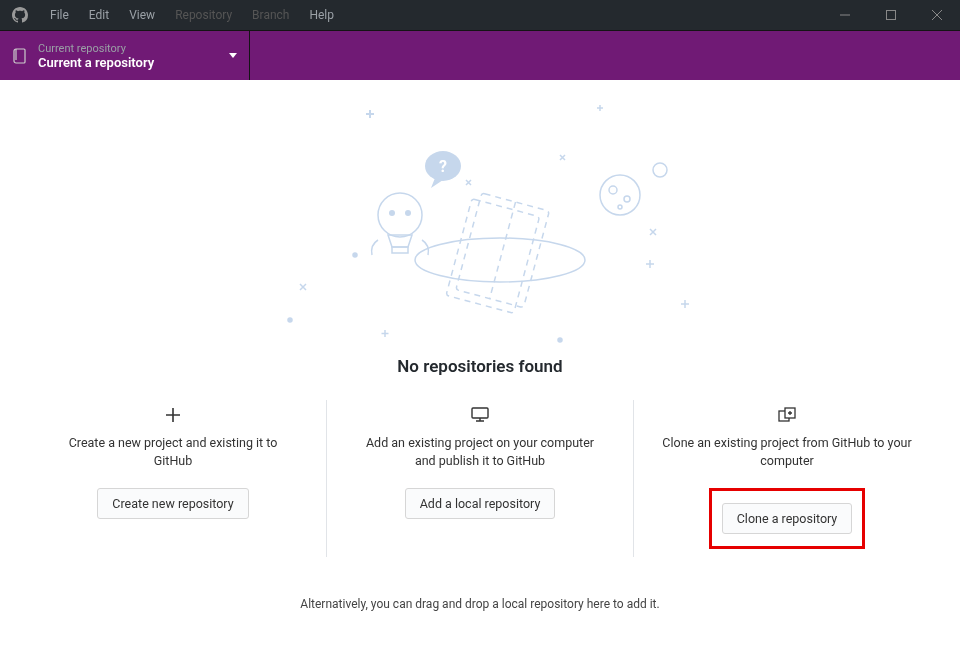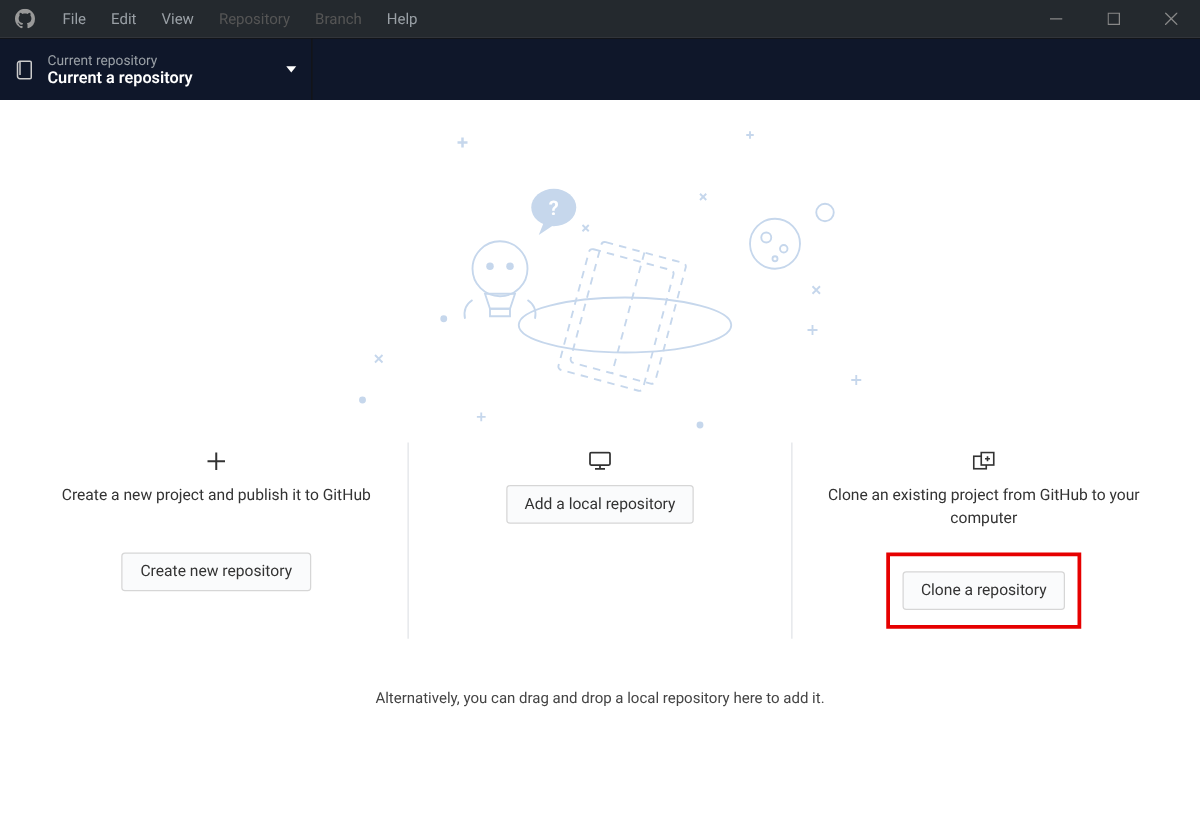--- a/index.html
+++ b/index.html
@@ -9,21 +9,21 @@
     .titlebar { height: 30px; background: #24292e; display: flex; align-items: center; color: #888; font-size: 12px; justify-content: flex-end; }
     .titlebar-logo { width: 16px; height: 16px; margin: 0 12px; fill: #999; }
     .menubar { display: flex; gap: 0; }
     .menu-item { padding: 0 10px; color: #9aa0a6; cursor: default; }
     .menu-item.dim { color: #555; }
     .window-controls { margin-left: auto; display: flex; }
     .win-ctrl { width: 46px; height: 30px; display: flex; align-items: center; justify-content: center; color: #888; }
     .win-ctrl svg { width: 10px; height: 10px; stroke: #888; fill: none; stroke-width: 1; }
     
     
-    .toolbar { height: 50px; background: #0f172a; border-top: 1px solid #141414; display: flex; }
+    .toolbar { height: 50px; background: #701a75; border-top: 1px solid #141414; display: flex; }
     .repo-selector { width: 250px; height: 100%; display: flex; align-items: center; padding: 0 12px; border-right: 1px solid #141414; color: #fff; cursor: pointer; }
     .repo-icon { width: 16px; height: 16px; margin-right: 10px; stroke: #ccc; fill: none; }
     .repo-text { flex: 1; }
     .repo-label { font-size: 11px; color: #9aa0a6; }
     .repo-value { font-size: 13px; font-weight: 600; color: #fff; }
     .chevron-down { width: 0; height: 0; border-left: 4px solid transparent; border-right: 4px solid transparent; border-top: 5px solid #fff; }
     
     
     .main { height: 580px; background: #fff; padding-top: 10px; text-align: center; }
     .illustration { width: 500px; height: 260px; margin: 0 auto; }
@@ -132,38 +132,40 @@
 
       <g transform="translate(370,85)">
         <circle cx="20" cy="20" r="20"></circle>
         <circle cx="13" cy="15" r="4"></circle>
         <circle cx="27" cy="24" r="3"></circle>
         <circle cx="20" cy="32" r="2"></circle>
       </g>
     </g>
   </svg>
 
+  <div class="heading">No repositories found</div>
 
   <div class="options">
     <div class="option">
       <div class="option-icon">
         <svg width="16" height="16" viewBox="0 0 16 16">
             <path d="M8 1v14M1 8h14" stroke="#333" stroke-width="1.6" fill="none"></path>
           </svg>
       </div>
-      <div class="option-desc">Create a new project and publish it to GitHub</div>
+      <div class="option-desc">Create a new project and existing it to GitHub</div>
       <button class="option-btn">Create new repository</button>
     </div>
     <div class="option">
       <div class="option-icon">
         <svg width="18" height="16" viewBox="0 0 18 16">
             <rect x="1" y="1" width="16" height="10" rx="1" stroke="#333" stroke-width="1.4" fill="none"></rect>
             <path d="M5 14h8M9 11v3" stroke="#333" stroke-width="1.4" fill="none"></path>
           </svg>
       </div>
+      <div class="option-desc">Add an existing project on your computer and publish it to GitHub</div>
       <button class="option-btn">Add a local repository</button>
     </div>
     <div class="option">
       <div class="option-icon">
         <svg width="18" height="16" viewBox="0 0 18 16">
             <rect x="1" y="4" width="10" height="10" stroke="#333" stroke-width="1.3" fill="none"></rect>
             <rect x="7" y="1" width="10" height="10" stroke="#333" stroke-width="1.3" fill="#fff"></rect>
             <path d="M12 4v4M10 6h4" stroke="#333" stroke-width="1.3"></path>
           </svg>
       </div>

